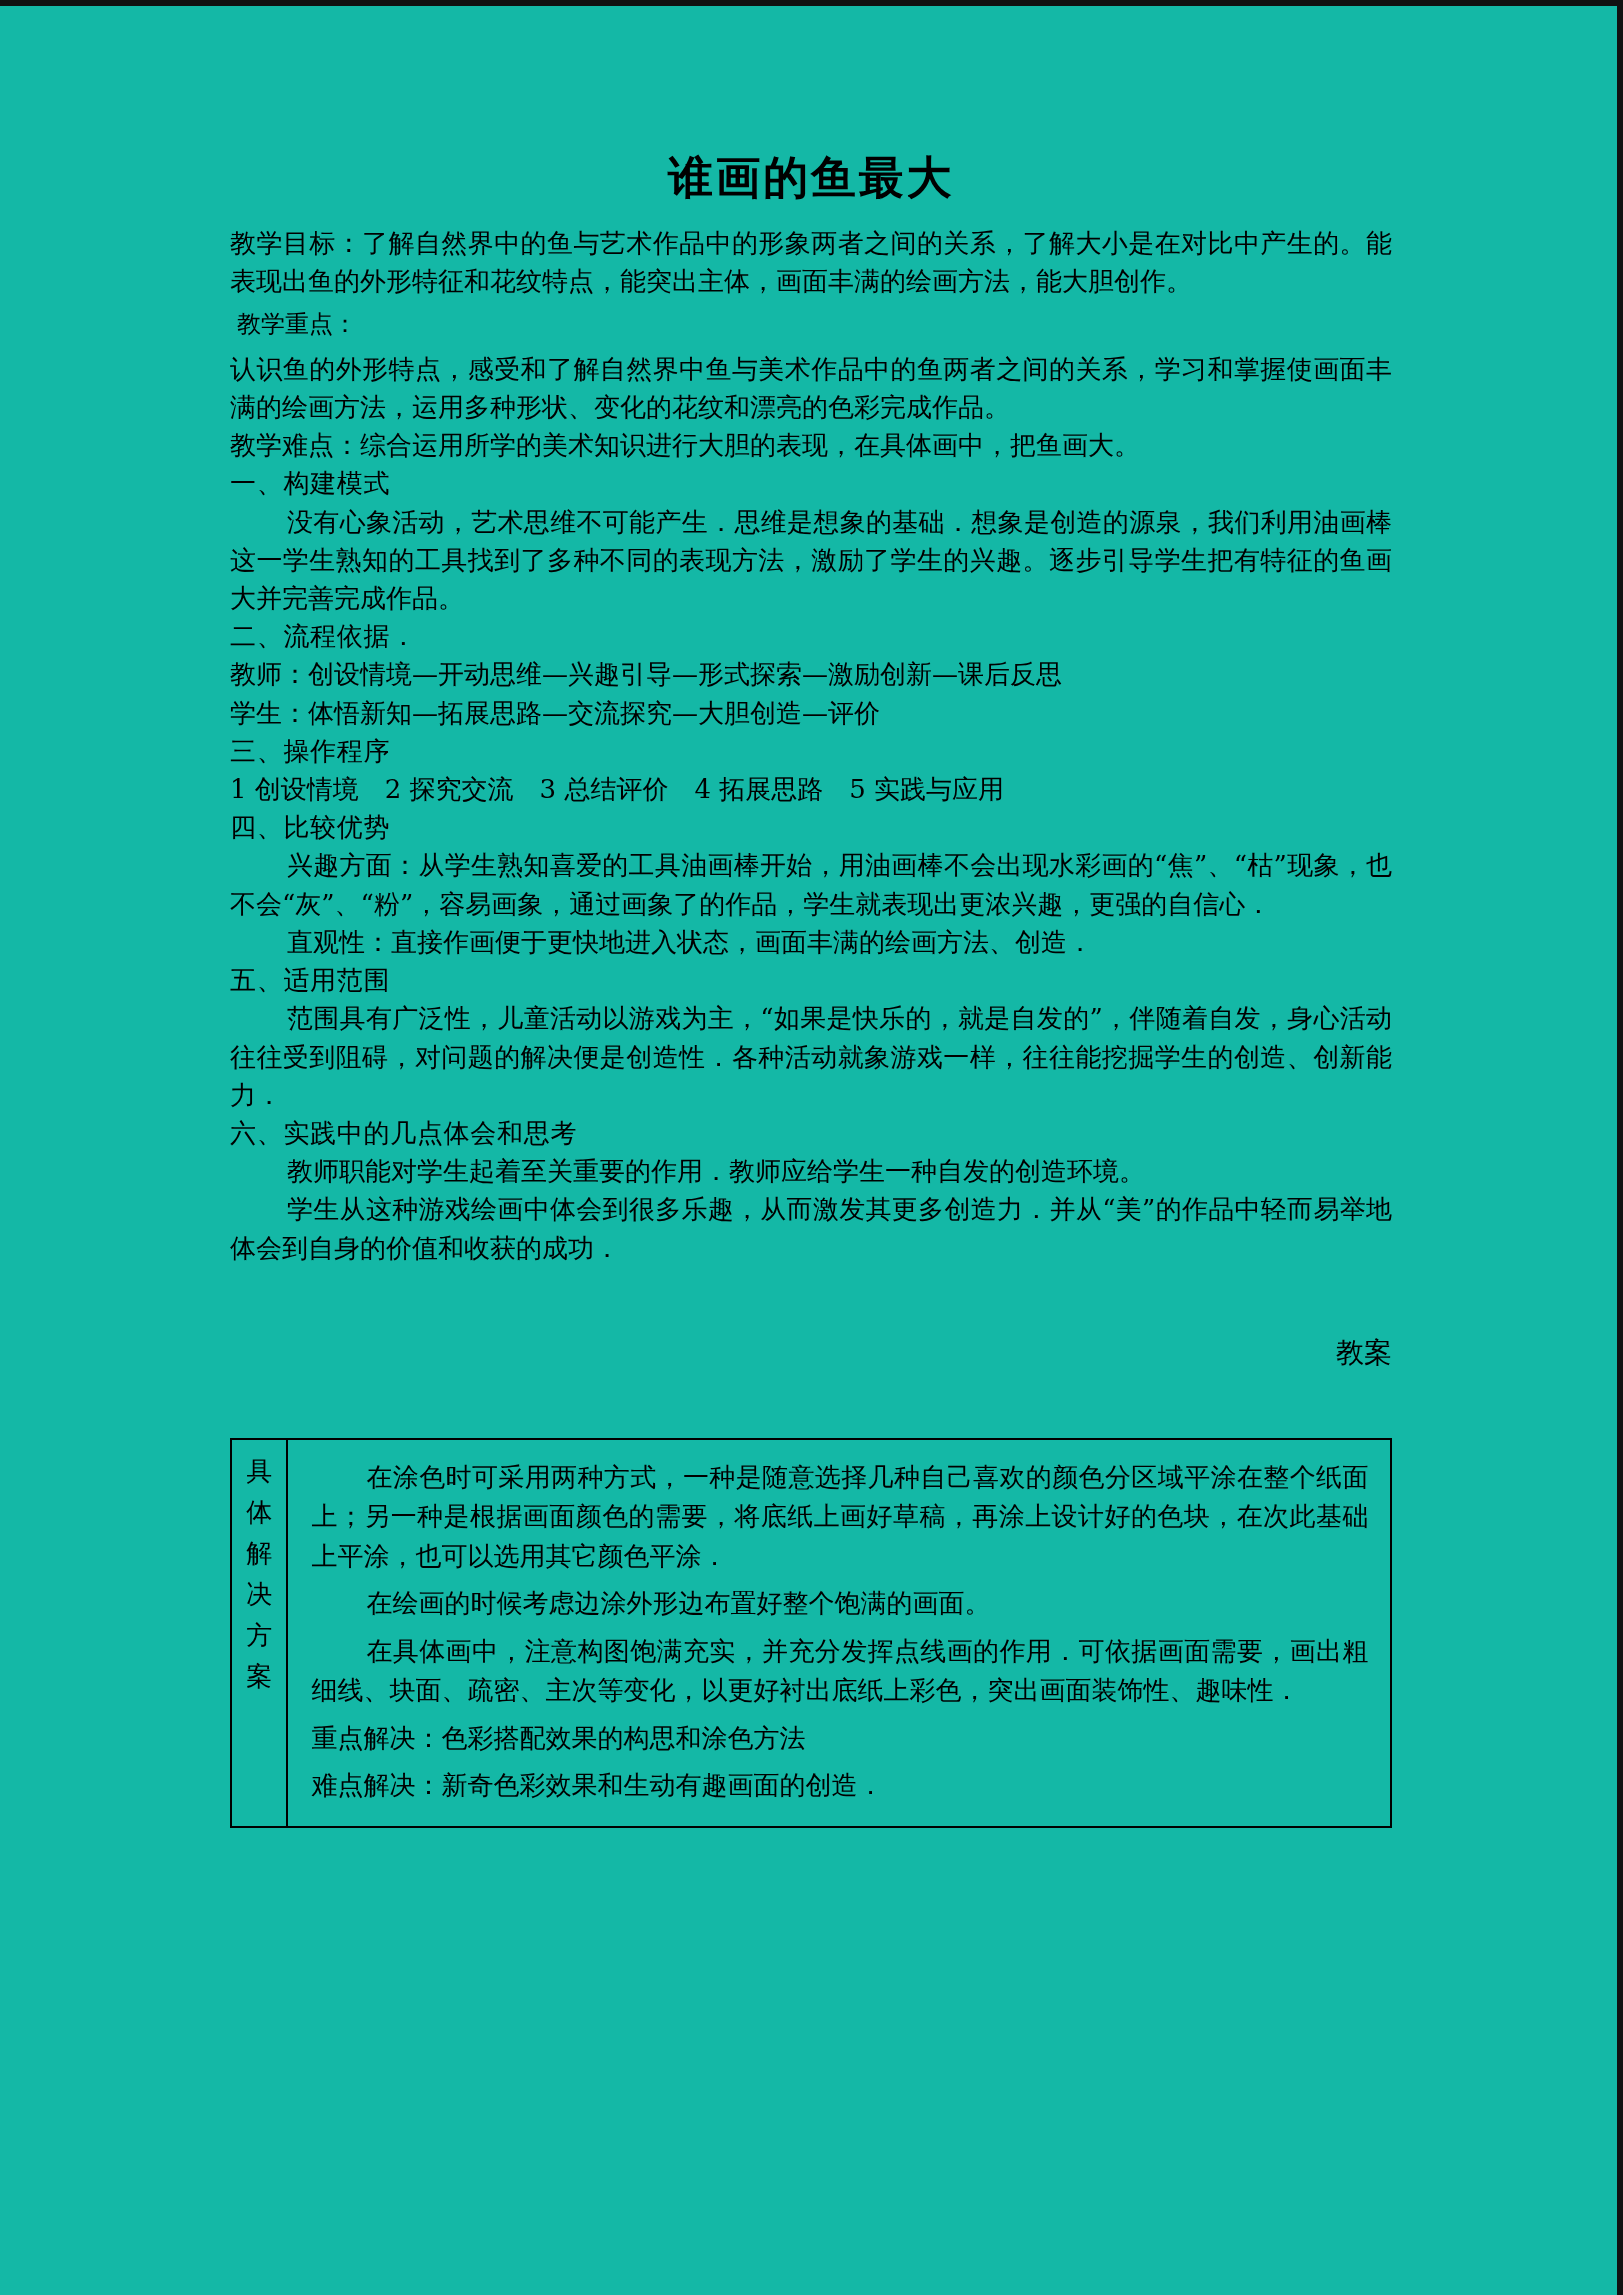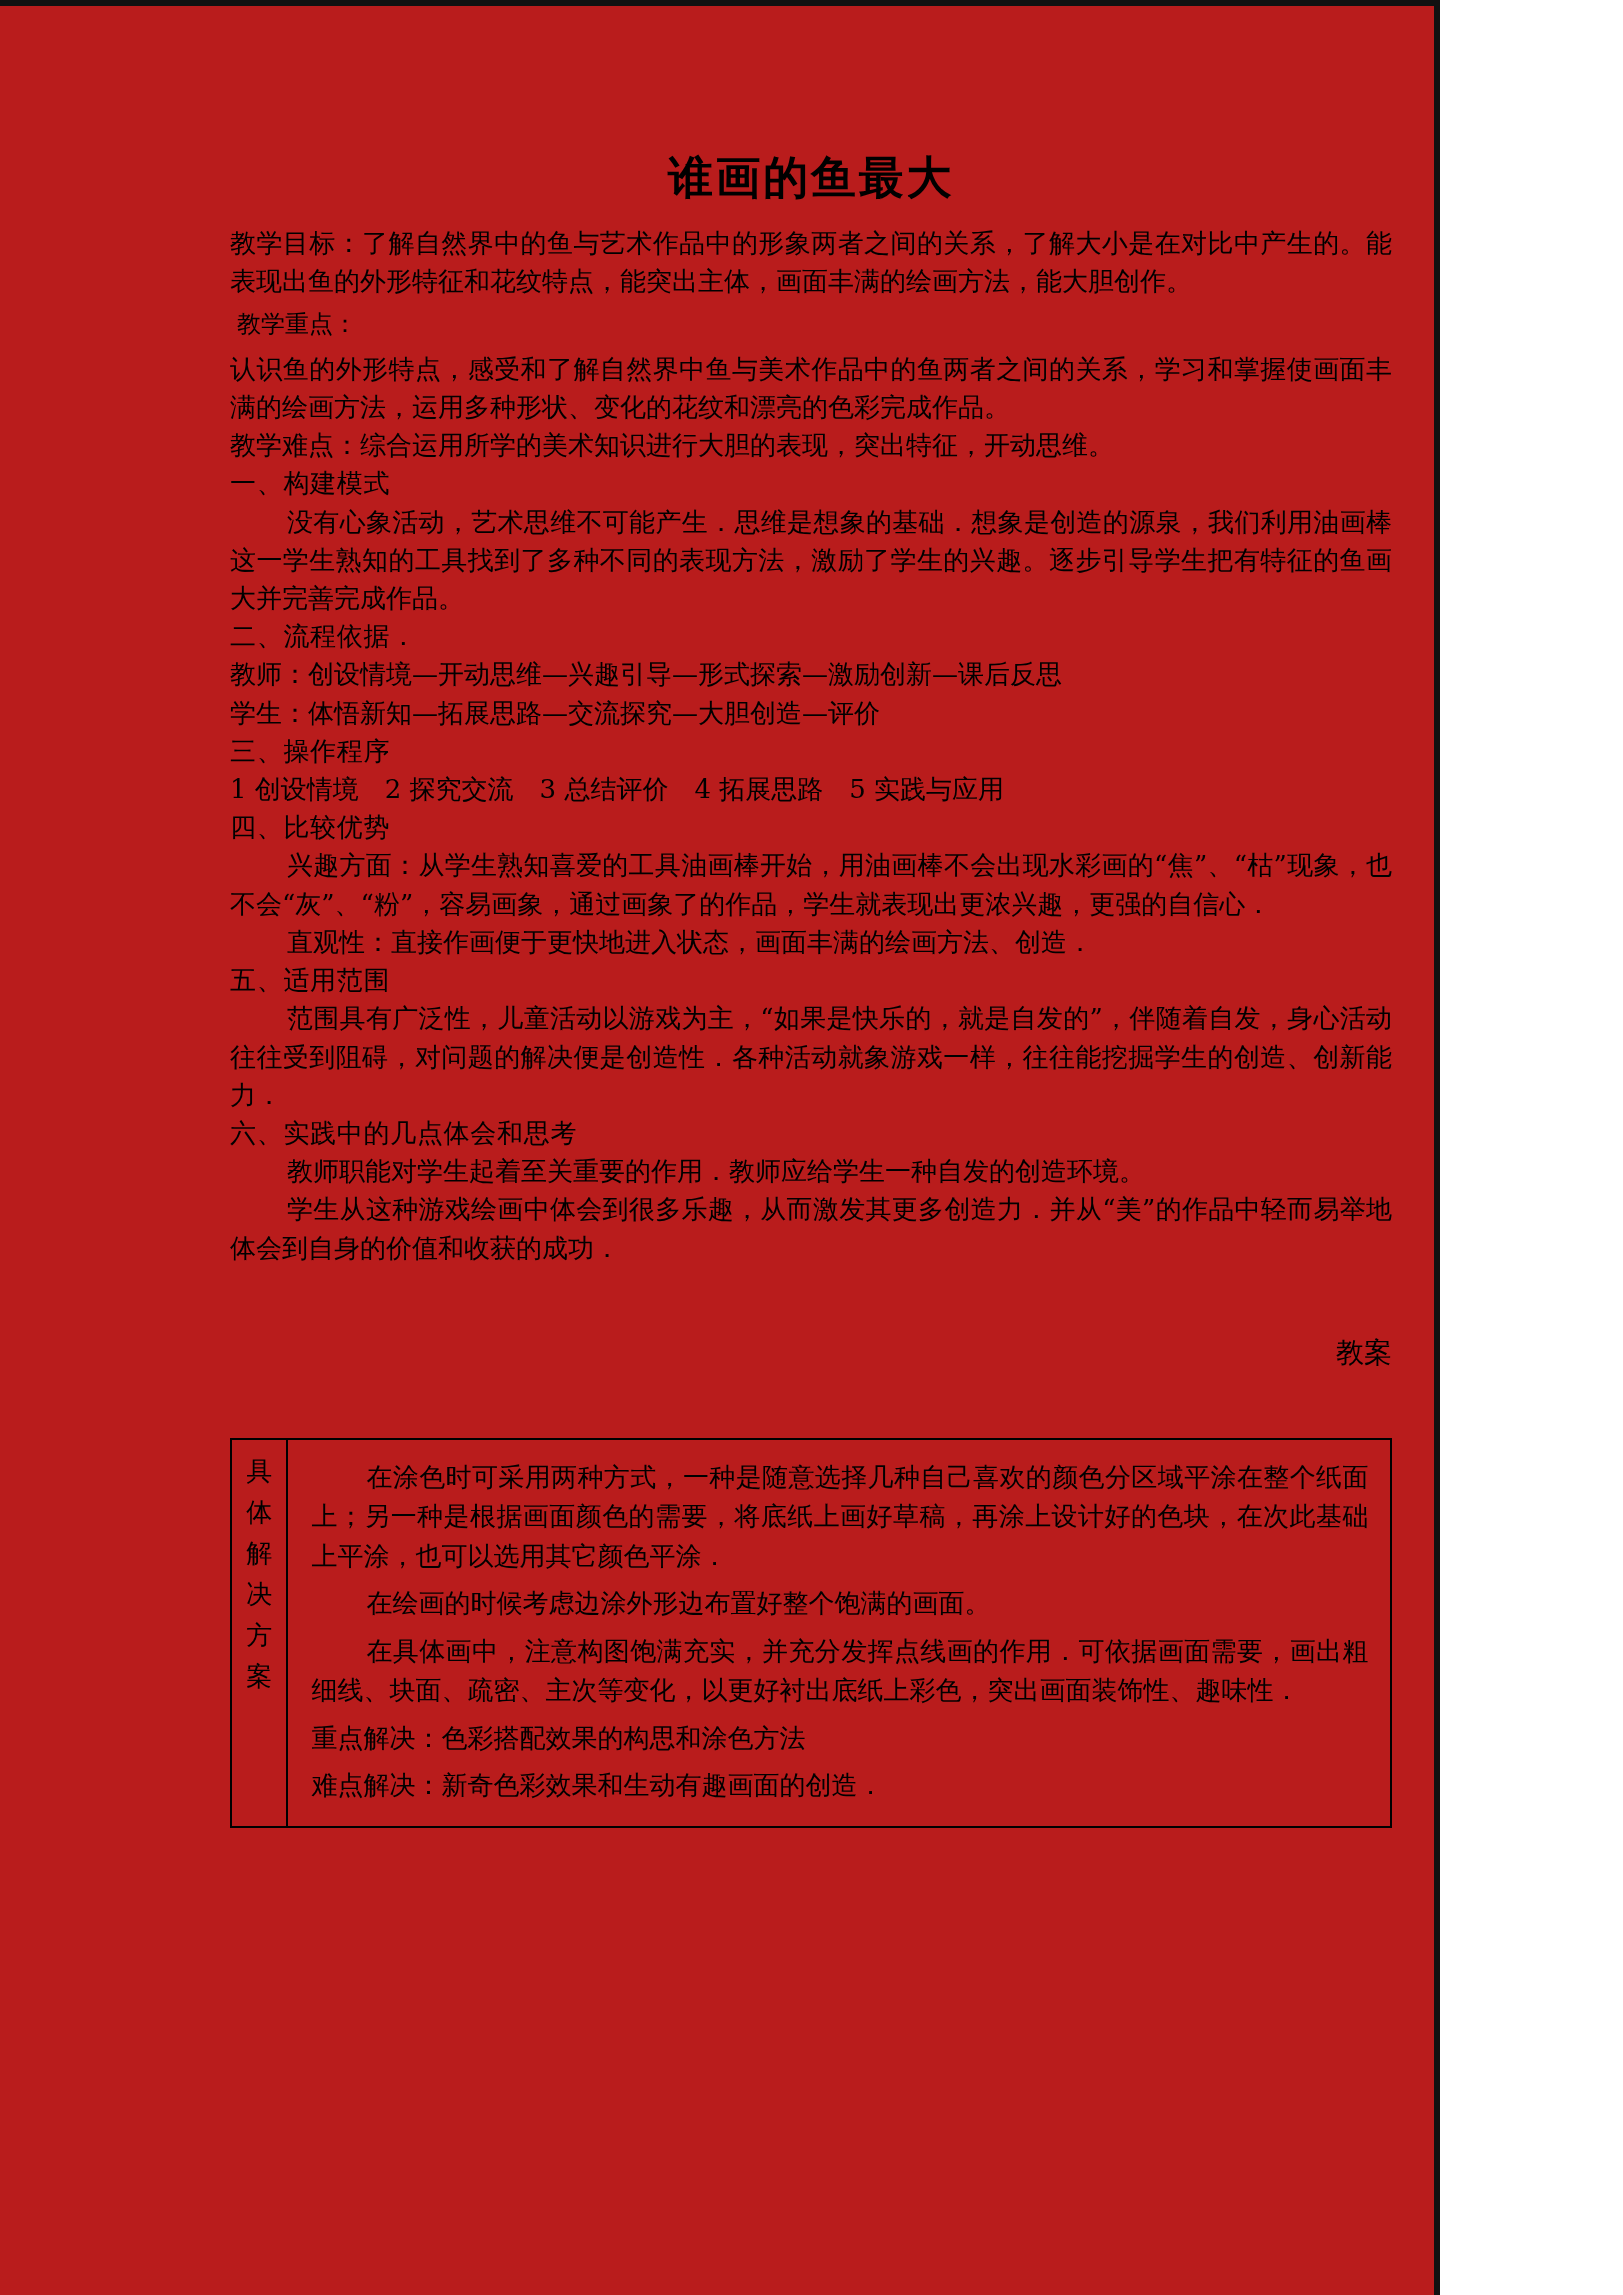--- a/index.html
+++ b/index.html
@@ -4,23 +4,23 @@
 <title>谁画的鱼最大</title>
 <style>
   html, body {
     margin: 0;
     padding: 0;
     background: #ffffff;
   }
 
   .page {
     position: relative;
-    width: 1440px;
+    width: 1623px;
     height: 2295px;
-    background: #b91c1c;
+    background: #14b8a6;
     overflow: hidden;
     font-family: "DejaVu Serif", "Liberation Serif", serif;
     color: #000000;
     box-sizing: border-box;
   }
 
   
   .scan-edge-top {
     position: absolute;
     top: 0; left: 0;
@@ -136,21 +136,21 @@
   <div class="content">
 
     <h1 class="doc-title">谁画的鱼最大</h1>
 
     <p class="para">教学目标：了解自然界中的鱼与艺术作品中的形象两者之间的关系，了解大小是在对比中产生的。能表现出鱼的外形特征和花纹特点，能突出主体，画面丰满的绘画方法，能大胆创作。</p>
 
     <p class="section-label">教学重点：</p>
 
     <p class="para">认识鱼的外形特点，感受和了解自然界中鱼与美术作品中的鱼两者之间的关系，学习和掌握使画面丰满的绘画方法，运用多种形状、变化的花纹和漂亮的色彩完成作品。</p>
 
-    <p class="para">教学难点：综合运用所学的美术知识进行大胆的表现，突出特征，开动思维。</p>
+    <p class="para">教学难点：综合运用所学的美术知识进行大胆的表现，在具体画中，把鱼画大。</p>
 
     <p class="heading-num">一、构建模式</p>
 
     <p class="para indent">没有心象活动，艺术思维不可能产生．思维是想象的基础．想象是创造的源泉，我们利用油画棒这一学生熟知的工具找到了多种不同的表现方法，激励了学生的兴趣。逐步引导学生把有特征的鱼画大并完善完成作品。</p>
 
     <p class="heading-num">二、流程依据．</p>
 
     <p class="para">教师：创设情境—开动思维—兴趣引导—形式探索—激励创新—课后反思</p>
 
     <p class="para">学生：体悟新知—拓展思路—交流探究—大胆创造—评价</p>

